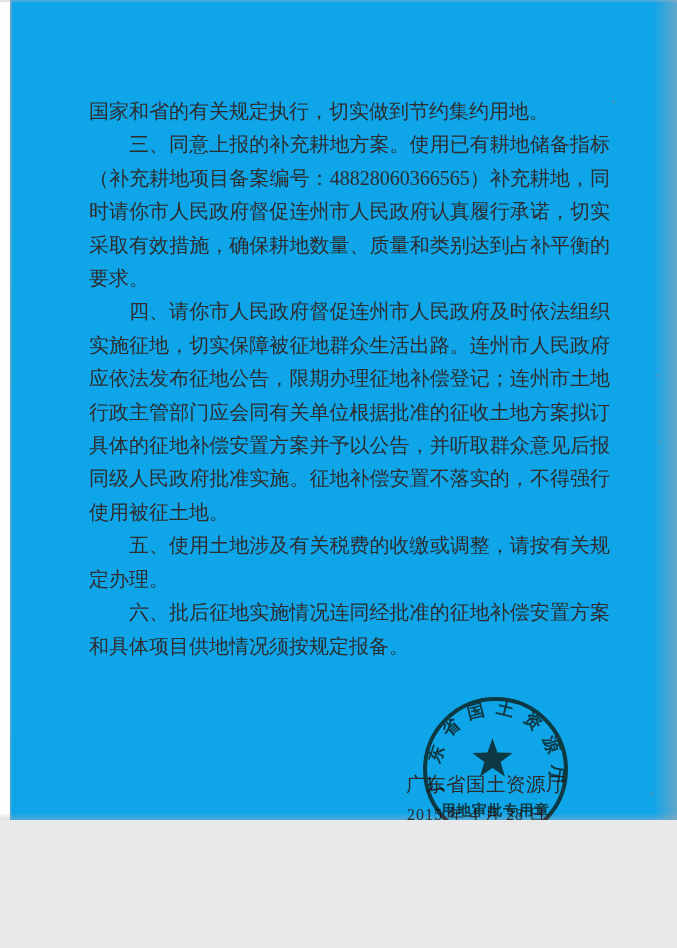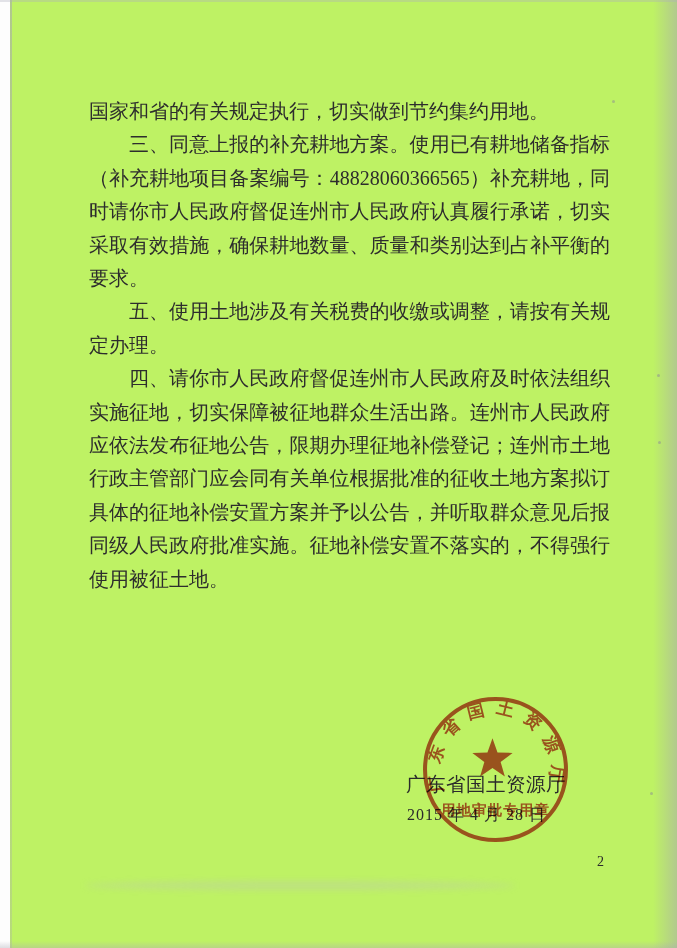--- a/index.html
+++ b/index.html
@@ -1,18 +1,18 @@
 <!DOCTYPE html>
 <html><head>
 <meta charset="utf-8">
 <style>
   html,body { margin:0; padding:0; background:#e9e9e9; }
   .page {
-    position:relative; width:677px; height:948px;
-    background:#bef264; overflow:hidden;
+    position:relative; width:677px; height:820px;
+    background:#0ea5e9; overflow:hidden;
     font-family:"Liberation Serif","DejaVu Serif",serif;
   }
   
   .edge-left-white { position:absolute; left:0; top:0; width:10px; height:100%; background:#fdfdfd; }
   .edge-left-line  { position:absolute; left:10px; top:0; width:2px; height:100%;
                      background:linear-gradient(to bottom, rgba(165,165,178,.55), rgba(165,165,178,.30)); }
   .edge-right-band { position:absolute; right:0; top:0; width:24px; height:100%;
                      background:linear-gradient(to right, rgba(190,190,198,0), rgba(168,168,176,.55)); }
   .edge-top-line   { position:absolute; left:0; top:0; width:100%; height:2px; background:rgba(175,175,188,.35); }
   .edge-bottom     { position:absolute; left:0; bottom:0; width:100%; height:7px;
@@ -61,22 +61,23 @@
   <div class="edge-bottom"></div>
   <div class="smudge"></div>
   <div class="speck s1"></div>
   <div class="speck s2"></div>
   <div class="speck s3"></div>
   <div class="speck s4"></div>
 
   <div class="content">
     <p class="para no-indent">国家和省的有关规定执行，切实做到节约集约用地。</p>
     <p class="para">三、同意上报的补充耕地方案。使用已有耕地储备指标（补充耕地项目备案编号：48828060366565）补充耕地，同时请你市人民政府督促连州市人民政府认真履行承诺，切实采取有效措施，确保耕地数量、质量和类别达到占补平衡的要求。</p>
+    <p class="para">四、请你市人民政府督促连州市人民政府及时依法组织实施征地，切实保障被征地群众生活出路。连州市人民政府应依法发布征地公告，限期办理征地补偿登记；连州市土地行政主管部门应会同有关单位根据批准的征收土地方案拟订具体的征地补偿安置方案并予以公告，并听取群众意见后报同级人民政府批准实施。征地补偿安置不落实的，不得强行使用被征土地。</p>
     <p class="para">五、使用土地涉及有关税费的收缴或调整，请按有关规定办理。</p>
-    <p class="para">四、请你市人民政府督促连州市人民政府及时依法组织实施征地，切实保障被征地群众生活出路。连州市人民政府应依法发布征地公告，限期办理征地补偿登记；连州市土地行政主管部门应会同有关单位根据批准的征收土地方案拟订具体的征地补偿安置方案并予以公告，并听取群众意见后报同级人民政府批准实施。征地补偿安置不落实的，不得强行使用被征土地。</p>
+    <p class="para">六、批后征地实施情况连同经批准的征地补偿安置方案和具体项目供地情况须按规定报备。</p>
   </div>
 
   <div class="sig-agency">广东省国土资源厅</div>
   <div class="sig-date">2015 年 4 月 28 日</div>
 
   <svg class="seal" viewBox="0 0 148 148" xmlns="http://www.w3.org/2000/svg" xmlns:xlink="http://www.w3.org/1999/xlink">
     <circle cx="74" cy="74" r="70" fill="none" stroke="#c8402f" stroke-width="4"></circle>
     <path id="sealArc" d="M 22.3 92.8 A 55 55 0 1 1 125.7 92.8" fill="none"></path>
     <text class="arc" text-anchor="middle">
       <textPath href="#sealArc" xlink:href="#sealArc" startOffset="50%">广东省国土资源厅</textPath>

